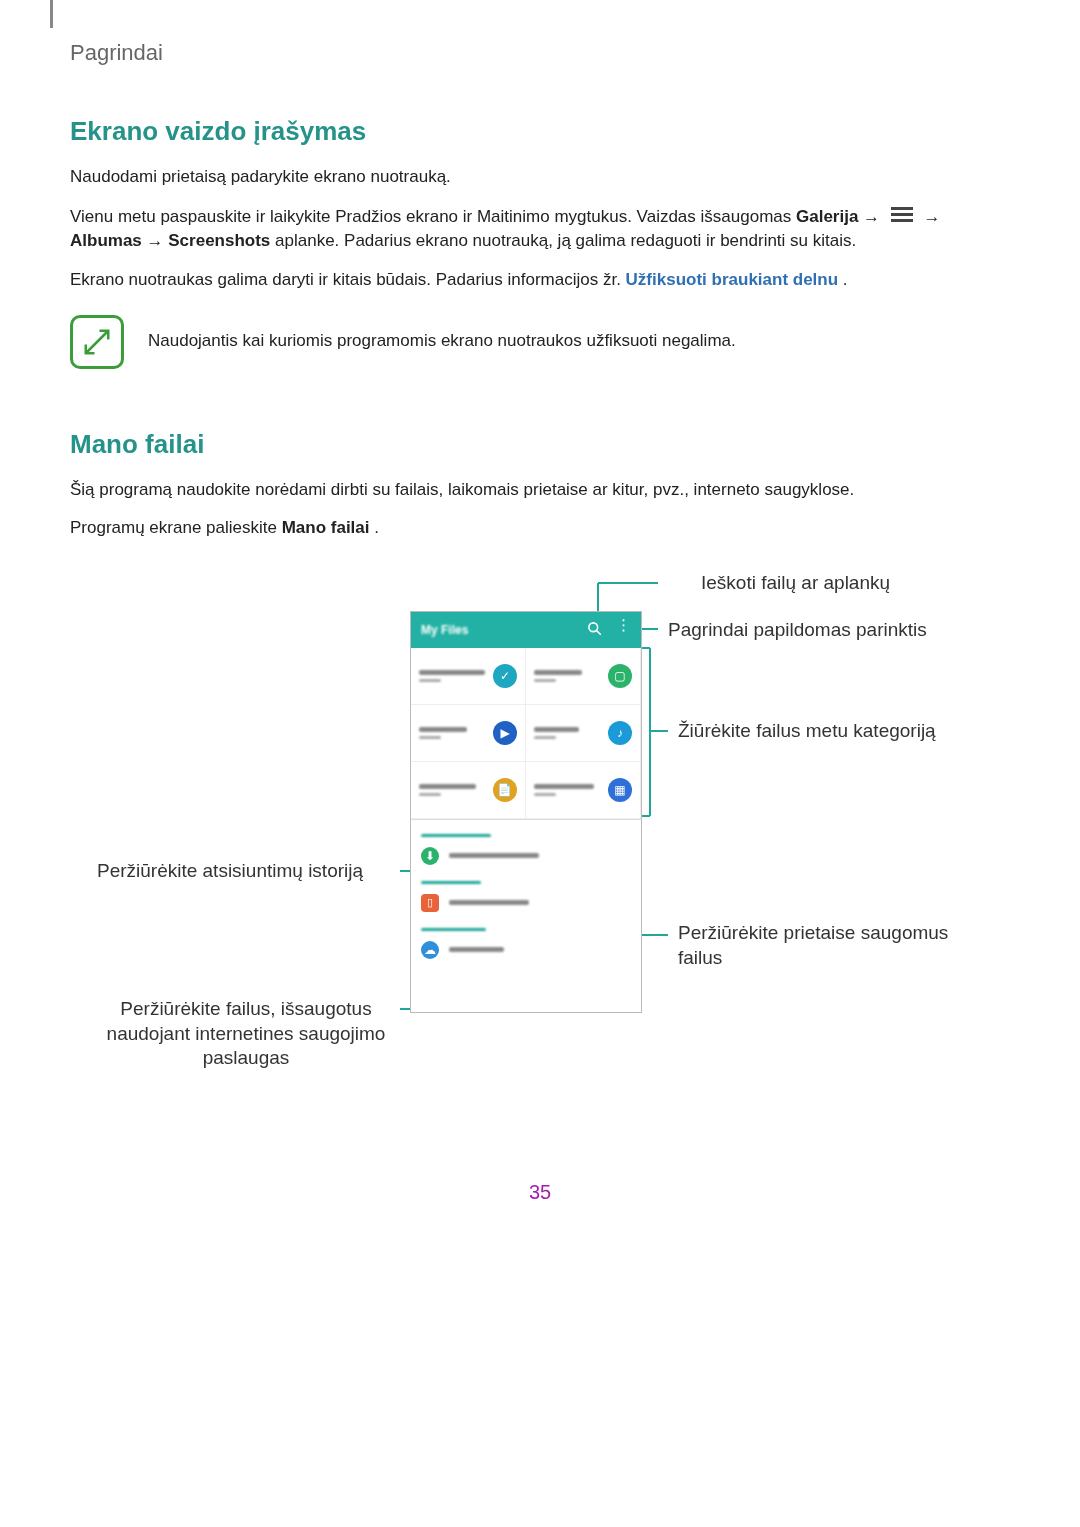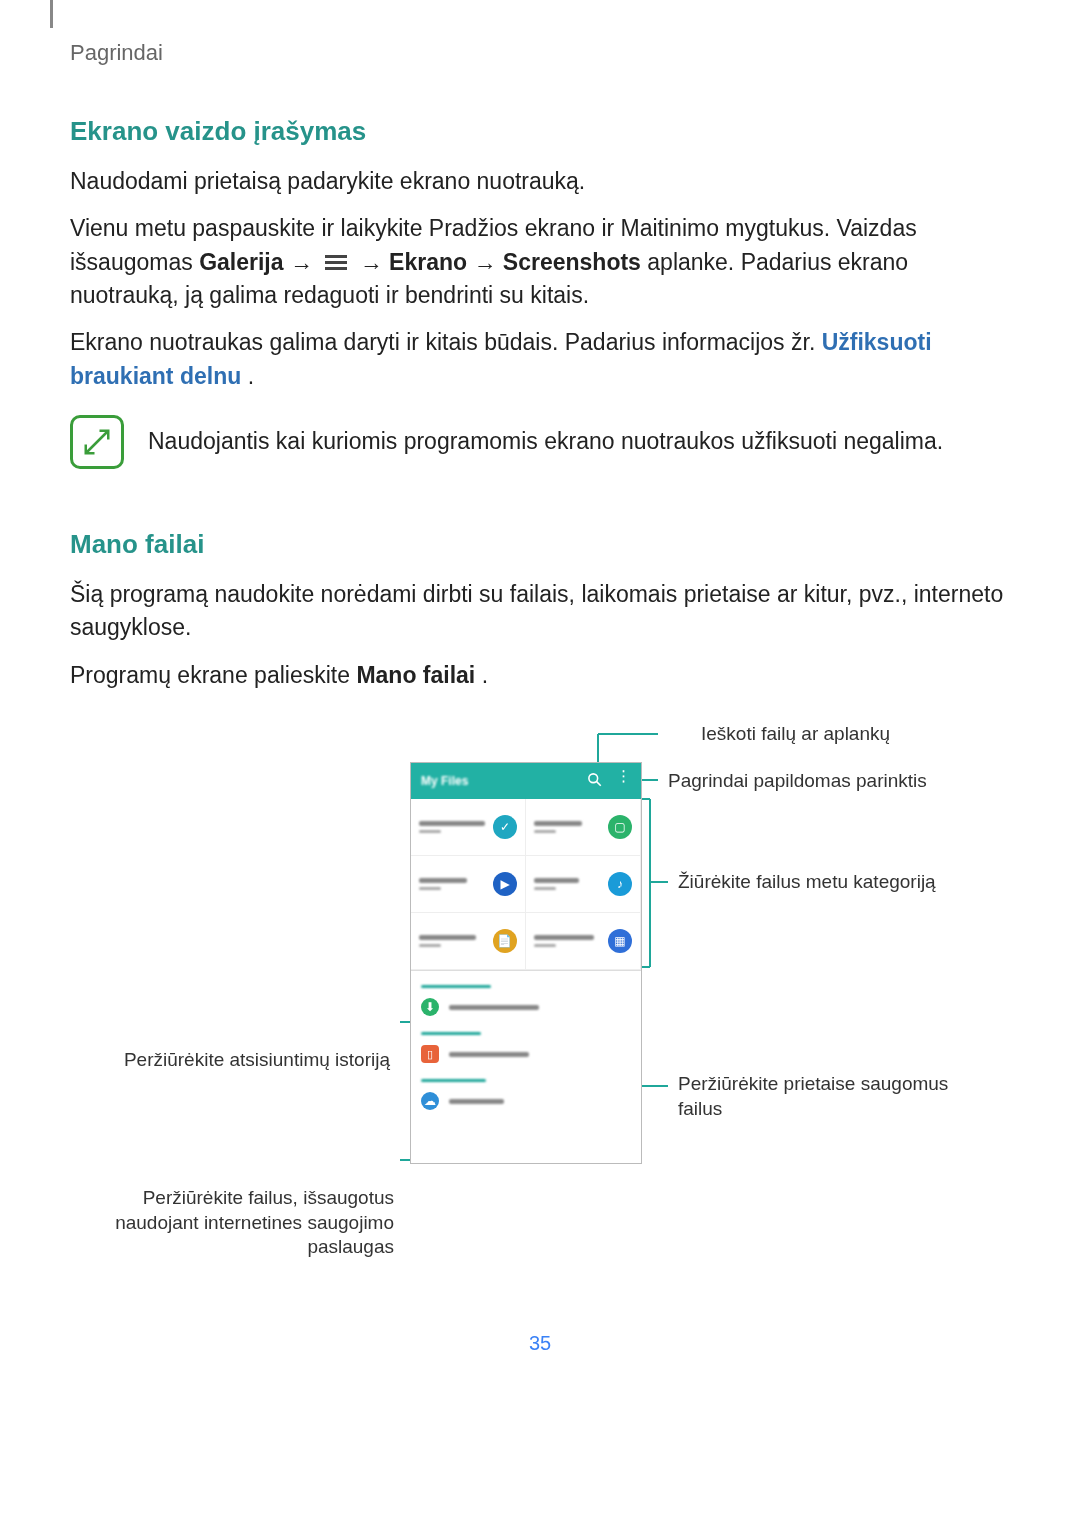--- a/index.html
+++ b/index.html
@@ -27,21 +27,21 @@
     font-size: 22px;
     margin-bottom: 50px;
   }
   h2.teal {
     color: #26938a;
     font-size: 26px;
     font-weight: bold;
     margin: 0 0 18px 0;
   }
   p {
-    font-size: 23px;
+    font-size: 17px;
     line-height: 1.45;
     margin: 0 0 14px 0;
   }
   .bold { font-weight: bold; }
   .link { color: #2f6fb3; font-weight: bold; }
   .menu-icon {
     display: inline-block;
     vertical-align: -3px;
     margin: 0 6px;
   }
@@ -167,33 +167,33 @@
     justify-content: center;
     color: #fff;
     font-size: 11px;
   }
   .callout {
     position: absolute;
     font-size: 19px;
     color: #333;
     line-height: 1.3;
   }
-  .callout.left { text-align: right; margin-top: 38px; }
+  .callout.left { text-align: center; }
   svg.lines {
     position: absolute;
     left: 0;
     top: 0;
     width: 100%;
     height: 100%;
     pointer-events: none;
   }
   .page-no {
     text-align: center;
     font-size: 20px;
-    color: #3b82f6;
+    color: #a21caf;
     margin-top: 110px;
   }
 </style>
 </head>
 <body>
 
 <div class="page">
   <div class="top-border"></div>
 
   <div class="section-title">Pagrindai</div>
@@ -201,21 +201,21 @@
   <h2 class="teal">Ekrano vaizdo įrašymas</h2>
 
   <p>Naudodami prietaisą padarykite ekrano nuotrauką.</p>
 
   <p>
     <span>Vienu metu paspauskite ir laikykite Pradžios ekrano ir Maitinimo mygtukus. Vaizdas išsaugomas </span>
     <span class="bold">Galerija</span>
     <span> → </span>
     <span class="menu-icon"><span></span><span></span><span></span></span>
     <span> → </span>
-    <span class="bold">Ekrano</span>
+    <span class="bold">Albumas</span>
     <span> → </span>
     <span class="bold">Screenshots</span>
     <span> aplanke. Padarius ekrano nuotrauką, ją galima redaguoti ir bendrinti su kitais.</span>
   </p>
 
   <p>
     <span>Ekrano nuotraukas galima daryti ir kitais būdais. Padarius informacijos žr. </span>
     <span class="link">Užfiksuoti braukiant delnu</span>
     <span>.</span>
   </p>
@@ -344,17 +344,17 @@
           <div class="blur-line" style="width:55px;"></div>
         </div>
       </div>
     </div>
 
     <div class="callout" style="left:631px; top:10px;">Ieškoti failų ar aplankų</div>
     <div class="callout" style="left:598px; top:57px;">Pagrindai papildomas parinktis</div>
     <div class="callout" style="left:608px; top:158px;">Žiūrėkite failus metu kategoriją</div>
     <div class="callout left" style="left:0; top:298px; width:320px;">Peržiūrėkite atsisiuntimų istoriją</div>
     <div class="callout" style="left:608px; top:360px; width:310px;">Peržiūrėkite prietaise saugomus failus</div>
-    <div class="callout left" style="left:4px; top:436px; width:320px;">Peržiūrėkite failus, išsaugotus naudojant internetines saugojimo paslaugas</div>
+    <div class="callout left" style="left:16px; top:436px; width:320px;">Peržiūrėkite failus, išsaugotus naudojant internetines saugojimo paslaugas</div>
   </div>
 
   <div class="page-no">35</div>
 </div>
 
 </body></html>

